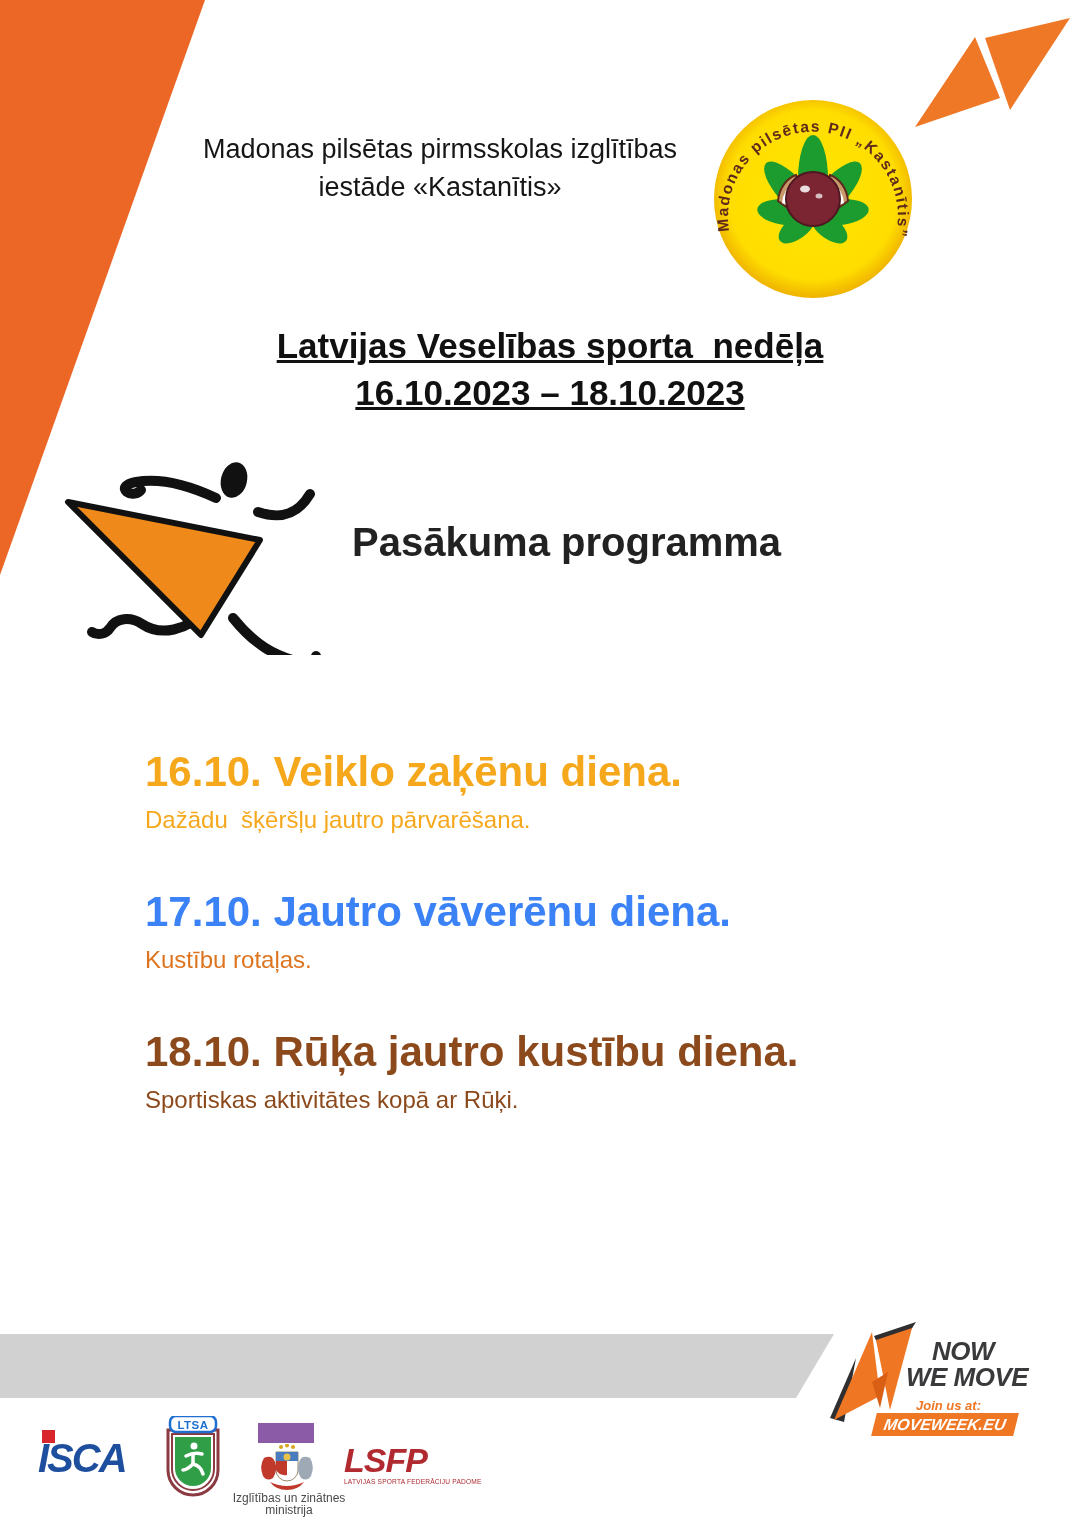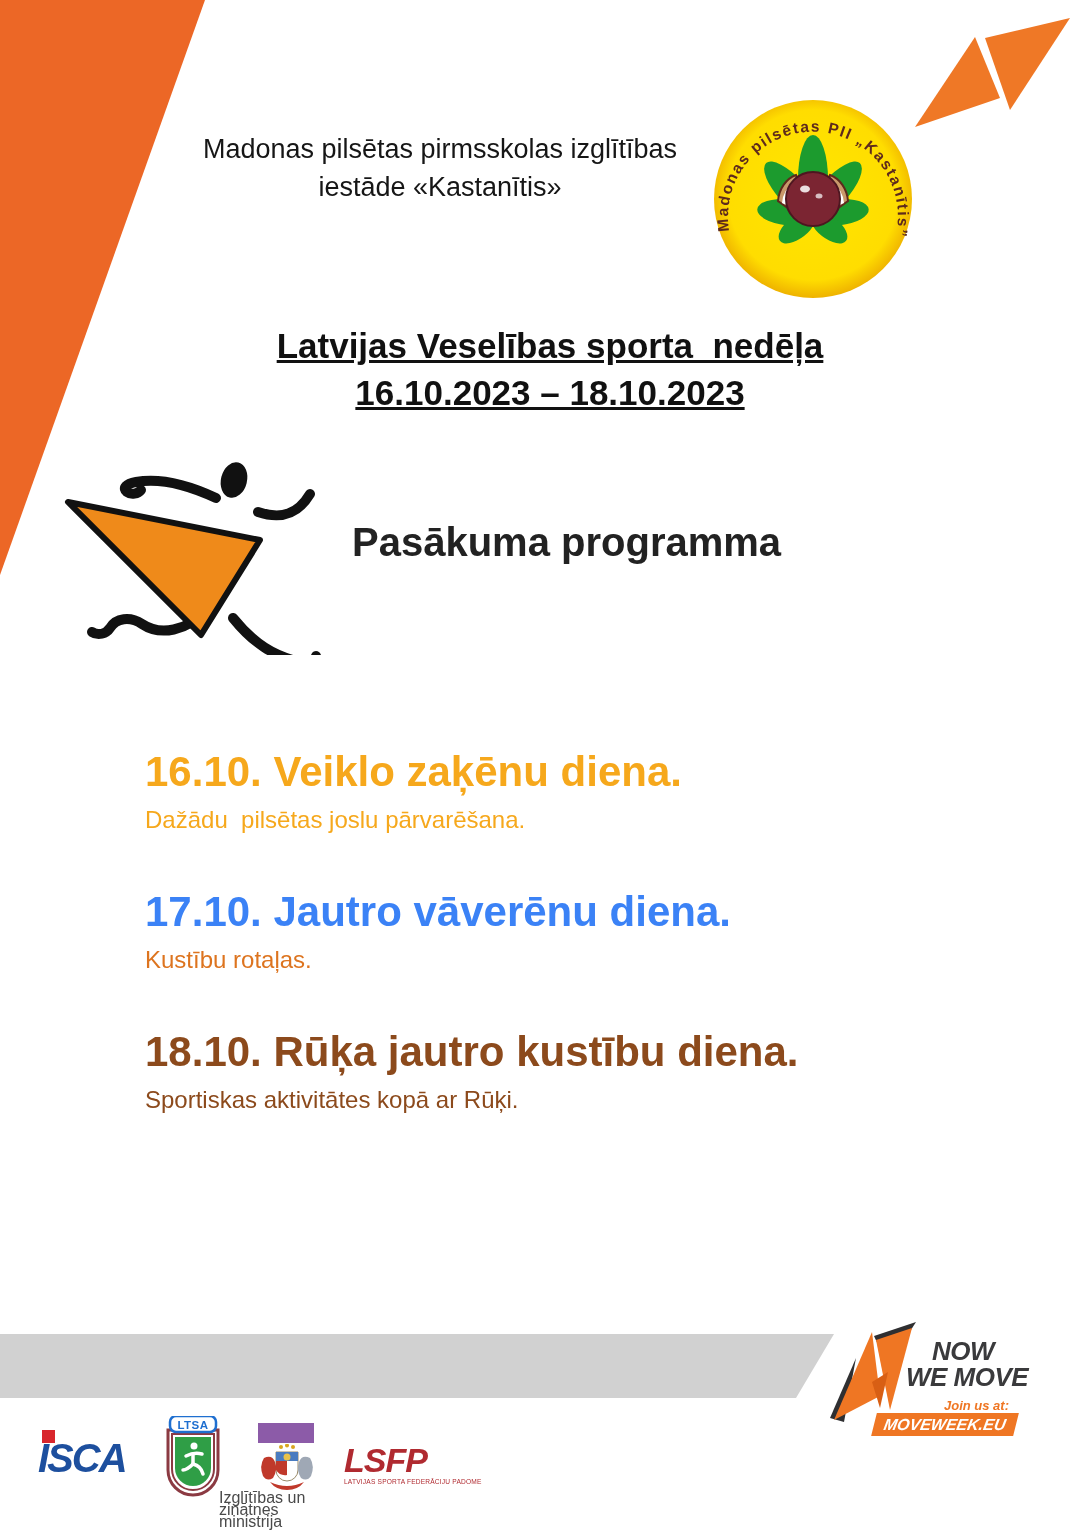--- a/index.html
+++ b/index.html
@@ -32,22 +32,22 @@
   
   .nwm-word{font-style:italic;font-weight:800;color:#3A3A3C;font-size:26px;letter-spacing:-0.5px;}
   .nwm-join{font-style:italic;font-weight:bold;color:#EF7623;font-size:13px;}
   .nwm-banner{left:874px;top:1413px;width:142px;height:23px;background:#EF7623;
     transform:skewX(-14deg);display:flex;align-items:center;justify-content:center;}
   .nwm-banner span{font-style:italic;font-weight:800;color:#ffffff;font-size:16px;
     transform:skewX(4deg);letter-spacing:0;}
 
   
   .ministry-flag{left:258px;top:1423px;width:56px;height:20px;background:#8C5BA8;}
-  .ministry-caption{left:219px;top:1492px;width:140px;text-align:left;
-    font-size:16px;line-height:12px;color:#4A4A4A;}
+  .ministry-caption{left:219px;top:1492px;width:140px;text-align:center;
+    font-size:12px;line-height:12px;color:#4A4A4A;}
 </style>
 </head>
 <body>
 
 <div class="poster">
 
   <svg class="abs" style="left:0;top:0;" width="210" height="580" viewBox="0 0 210 580">
     <polygon points="0,0 205,0 0,575" fill="#EC6726"></polygon>
   </svg>
 
@@ -115,21 +115,21 @@
 
     <ellipse cx="176" cy="30" rx="13" ry="18" transform="rotate(14 176 30)" fill="#111111"></ellipse>
 
     <polygon points="10,52 202,90 143,185" fill="#EF8A1A" stroke="#111111" stroke-width="6" stroke-linejoin="round"></polygon>
   </svg>
 
   <div class="abs program-heading">Pasākuma programma</div>
 
   <div class="abs program-item" style="top:748px;">
     <div class="item-title" style="color: rgb(246, 168, 28);">16.10. Veiklo zaķēnu diena.</div>
-    <div class="item-desc pre" style="color: rgb(246, 168, 28);">Dažādu  pilsētas joslu pārvarēšana.</div>
+    <div class="item-desc pre" style="color: rgb(246, 168, 28);">Dažādu  šķēršļu jautro pārvarēšana.</div>
   </div>
 
   <div class="abs program-item" style="top:888px;">
     <div class="item-title" style="color: #3b82f6;">17.10. Jautro vāverēnu diena.</div>
     <div class="item-desc" style="color: rgb(221, 116, 31);">Kustību rotaļas.</div>
   </div>
 
   <div class="abs program-item" style="top:1028px;">
     <div class="item-title" style="color: rgb(140, 74, 28);">18.10. Rūķa jautro kustību diena.</div>
     <div class="item-desc item-desc-bold" style="color: rgb(140, 74, 28);">Sportiskas aktivitātes kopā ar Rūķi.</div>
@@ -139,21 +139,21 @@
 
   <svg class="abs" style="left:826px;top:1320px;" width="90" height="120" viewBox="0 0 90 120">
     <polygon points="4,98 30,38 18,102" fill="#2F2F31"></polygon>
     <polygon points="8,100 46,12 54,76" fill="#EF7623"></polygon>
     <polygon points="48,16 90,2 62,46" fill="#2F2F31"></polygon>
     <polygon points="50,20 86,8 64,90" fill="#EF7623"></polygon>
     <polygon points="46,62 62,52 54,88" fill="#D85F14"></polygon>
   </svg>
   <div class="abs nwm-word" style="left:932px;top:1336px;">NOW</div>
   <div class="abs nwm-word" style="left:906px;top:1362px;">WE MOVE</div>
-  <div class="abs nwm-join" style="left:916px;top:1398px;margin-left:28px;">Join us at:</div>
+  <div class="abs nwm-join" style="left:916px;top:1398px;">Join us at:</div>
   <div class="abs nwm-banner">
     <span>MOVEWEEK.EU</span>
   </div>
 
   <svg class="abs" style="left:36px;top:1428px;" width="126" height="50" viewBox="0 0 126 50">
     <rect x="6" y="2" width="13" height="13" fill="#D8262C"></rect>
     <text x="2" y="44" font-size="40" font-weight="bold" font-style="italic" fill="#1D4F9E" letter-spacing="-2">ISCA</text>
   </svg>
 
   <svg class="abs" style="left:160px;top:1416px;" width="66" height="86" viewBox="0 0 66 86">

